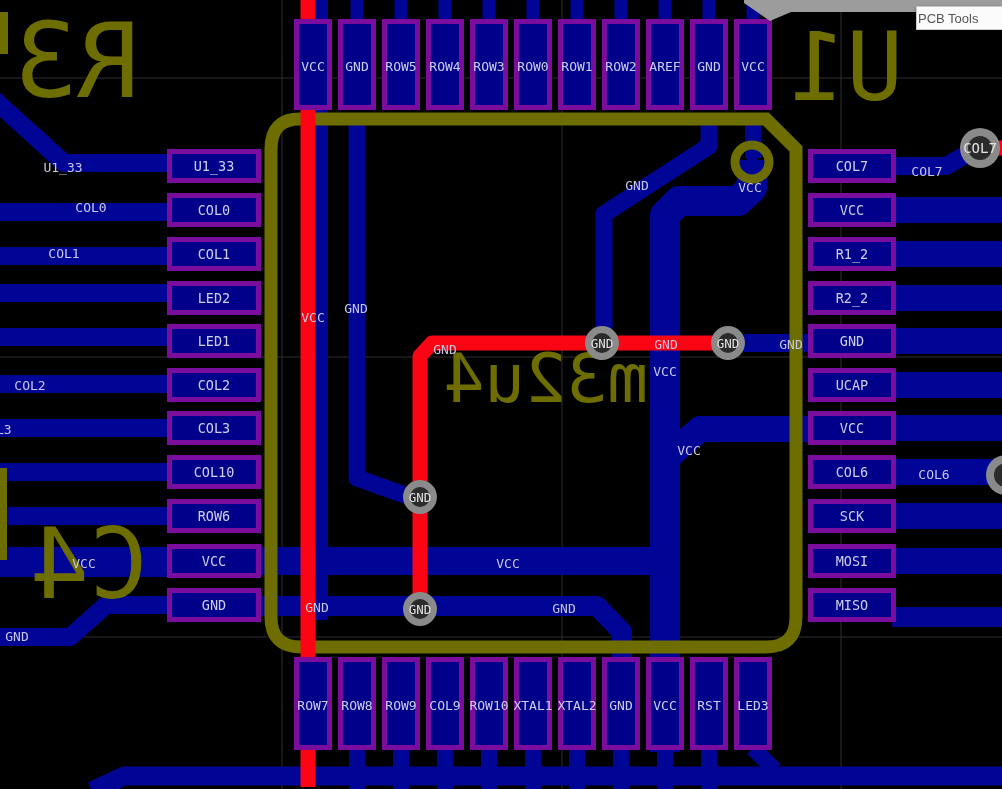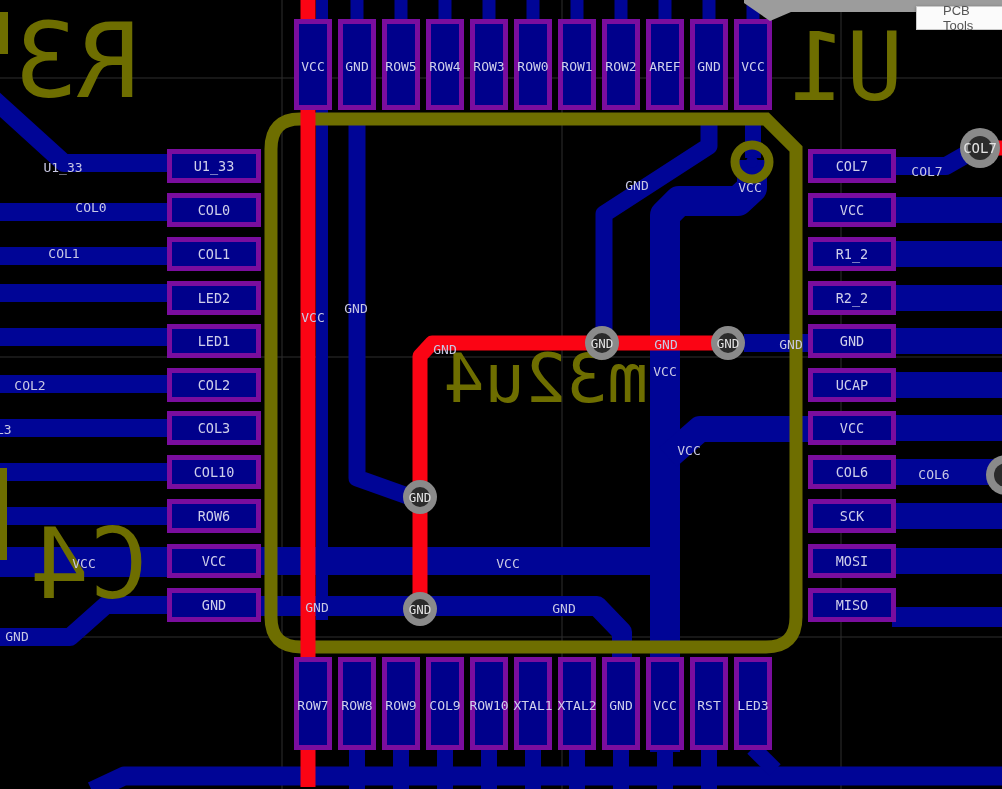--- a/index.html
+++ b/index.html
@@ -2,21 +2,21 @@
 <html><head>
 <meta charset="utf-8">
 <style>
   html,body{margin:0;padding:0;background:#000;}
   #stage{position:relative;width:1002px;height:789px;overflow:hidden;background:#000;
          font-family:"DejaVu Sans Mono",monospace;}
   #board{position:absolute;left:0;top:0;}
   #pcb-tools-panel{position:absolute;top:6px;right:0;width:86px;height:24px;
       background:#fbfbfb;border:1px solid #c9c9c9;border-right:none;
       box-shadow:0 1px 3px rgba(0,0,0,.35);
-      display:flex;align-items:center;padding-left:26px;box-sizing:border-box;}
+      display:flex;align-items:center;padding-left:1px;box-sizing:border-box;}
   #pcb-tools-panel span{font-family:"Liberation Sans",sans-serif;font-size:13px;color:#555;}
   text{user-select:none;}
 </style>
 </head>
 <body>
 
 <div id="stage">
   <svg id="board" width="1002" height="789" viewBox="0 0 1002 789">
     <g id="g-grid">
         <line x1="282" y1="0" x2="282" y2="789" stroke="#2e2e2e" stroke-width="1"></line>

